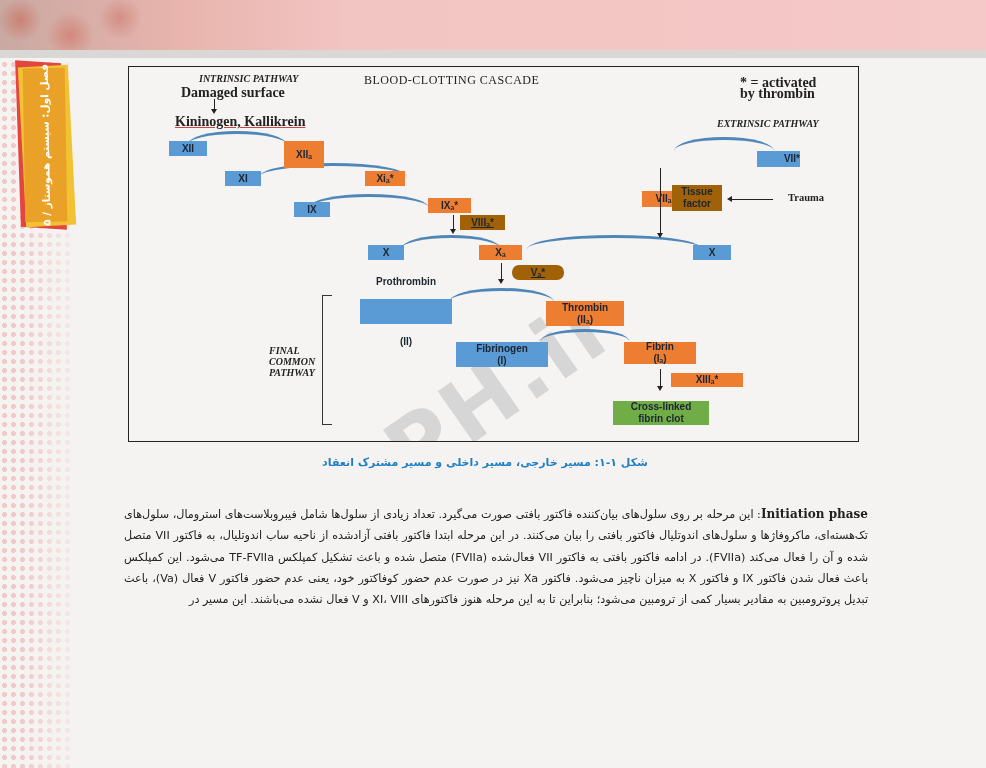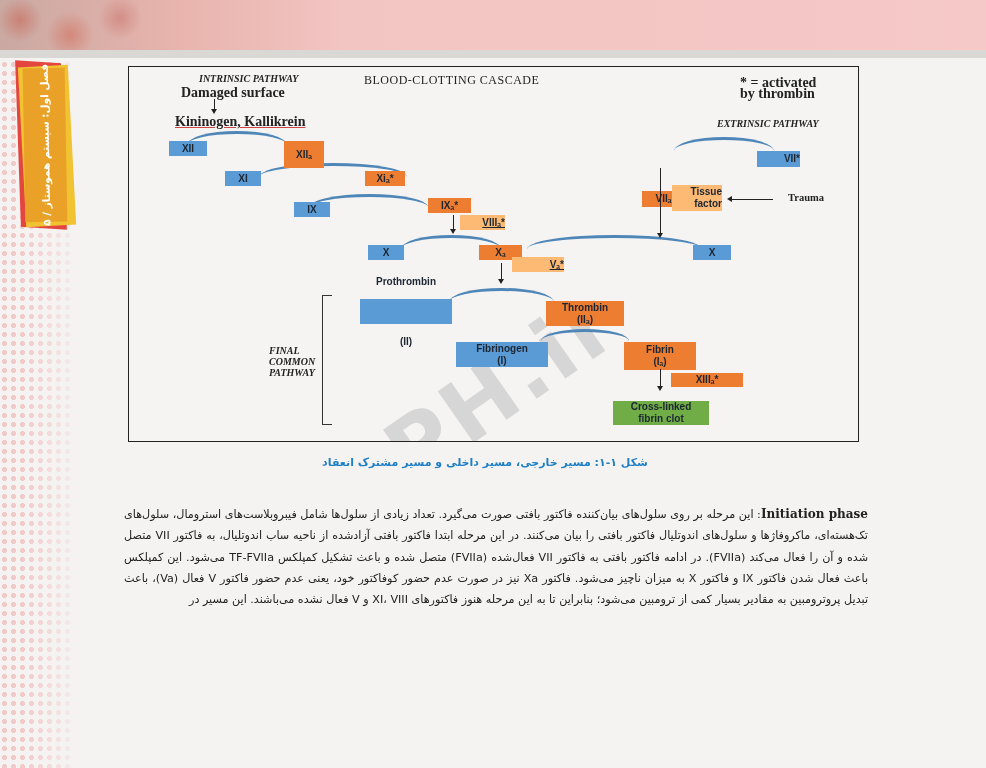--- a/index.html
+++ b/index.html
@@ -63,21 +63,21 @@
   .ital { font-style: italic; font-weight: bold; font-size: 10px; margin-left: 32px; }
   .title { font-weight: normal; font-size: 12px; letter-spacing: 0.5px; }
   .sm { font-size: 14px; font-weight: bold; }
   .box {
     position: absolute; display: flex; flex-direction: column; align-items: center; justify-content: center;
     font-family: Liberation Sans, sans-serif; font-weight: bold; font-size: 10px; color: #1c2530; line-height: 12px;
     text-align: center;
   }
   .blue { background: #5a9bd5; }
   .orange { background: #ed7d31; }
-  .cyan { background: #fdba74; align-items: flex-end; }
+  .cyan { background: #a16207; }
   .green { background: #70ad47; }
   .arc {
     position: absolute; border-top: 3px solid #4f86b8; border-radius: 50% 50% 0 0 / 100% 100% 0 0;
   }
   .vline { position: absolute; width: 1px; background: #222; }
   .hline { position: absolute; height: 1px; background: #222; }
   .ahead {
     position: absolute; width: 0; height: 0;
     border-left: 3px solid transparent; border-right: 3px solid transparent; border-top: 5px solid #222;
   }
@@ -168,21 +168,21 @@
       <span>X</span>
     </div>
   <div class="box orange" style="left:350px;top:178px;width:43px;height:15px;">
       <span>Xₐ</span>
     </div>
   <div class="box blue" style="left:564px;top:178px;width:38px;height:15px;">
       <span>X</span>
     </div>
   <div class="vline" style="left:372px;top:196px;height:17px;"></div>
   <div class="ahead" style="left:369px;top:212px;"></div>
-  <div class="box cyan" style="left:383px;top:190px;width:52px;height:15px;">
+  <div class="box cyan" style="left:383px;top:198px;width:52px;height:15px;border-radius:7px;">
       <span style="text-decoration:underline">Vₐ*</span>
     </div>
 
   <div class="box orange" style="left:513px;top:84px;width:43px;height:16px;margin-top:40px;">
       <span>VIIₐ</span>
     </div>
   <div class="box blue" style="left:628px;top:84px;width:43px;height:16px;align-items:flex-end;">
       <span>VII*</span>
     </div>
   <div class="vline" style="left:531px;top:101px;height:66px;"></div>
@@ -206,21 +206,21 @@
       <span>(II)</span>
   </div>
   <div class="box orange" style="left:417px;top:234px;width:78px;height:25px;">
     <span>Thrombin</span>
       <span>(IIₐ)</span>
   </div>
   <div class="box blue" style="left:327px;top:275px;width:92px;height:25px;">
     <span>Fibrinogen</span>
       <span>(I)</span>
   </div>
-  <div class="box orange" style="left:495px;top:275px;width:72px;height:28px;">
+  <div class="box orange" style="left:495px;top:275px;width:72px;height:22px;">
     <span>Fibrin</span>
       <span>(Iₐ)</span>
   </div>
   <div class="vline" style="left:531px;top:302px;height:18px;"></div>
   <div class="ahead" style="left:528px;top:319px;"></div>
   <div class="box orange" style="left:542px;top:306px;width:72px;height:14px;">
       <span>XIIIₐ*</span>
     </div>
   <div class="box green" style="left:484px;top:334px;width:96px;height:24px;">
     <span>Cross-linked</span>

